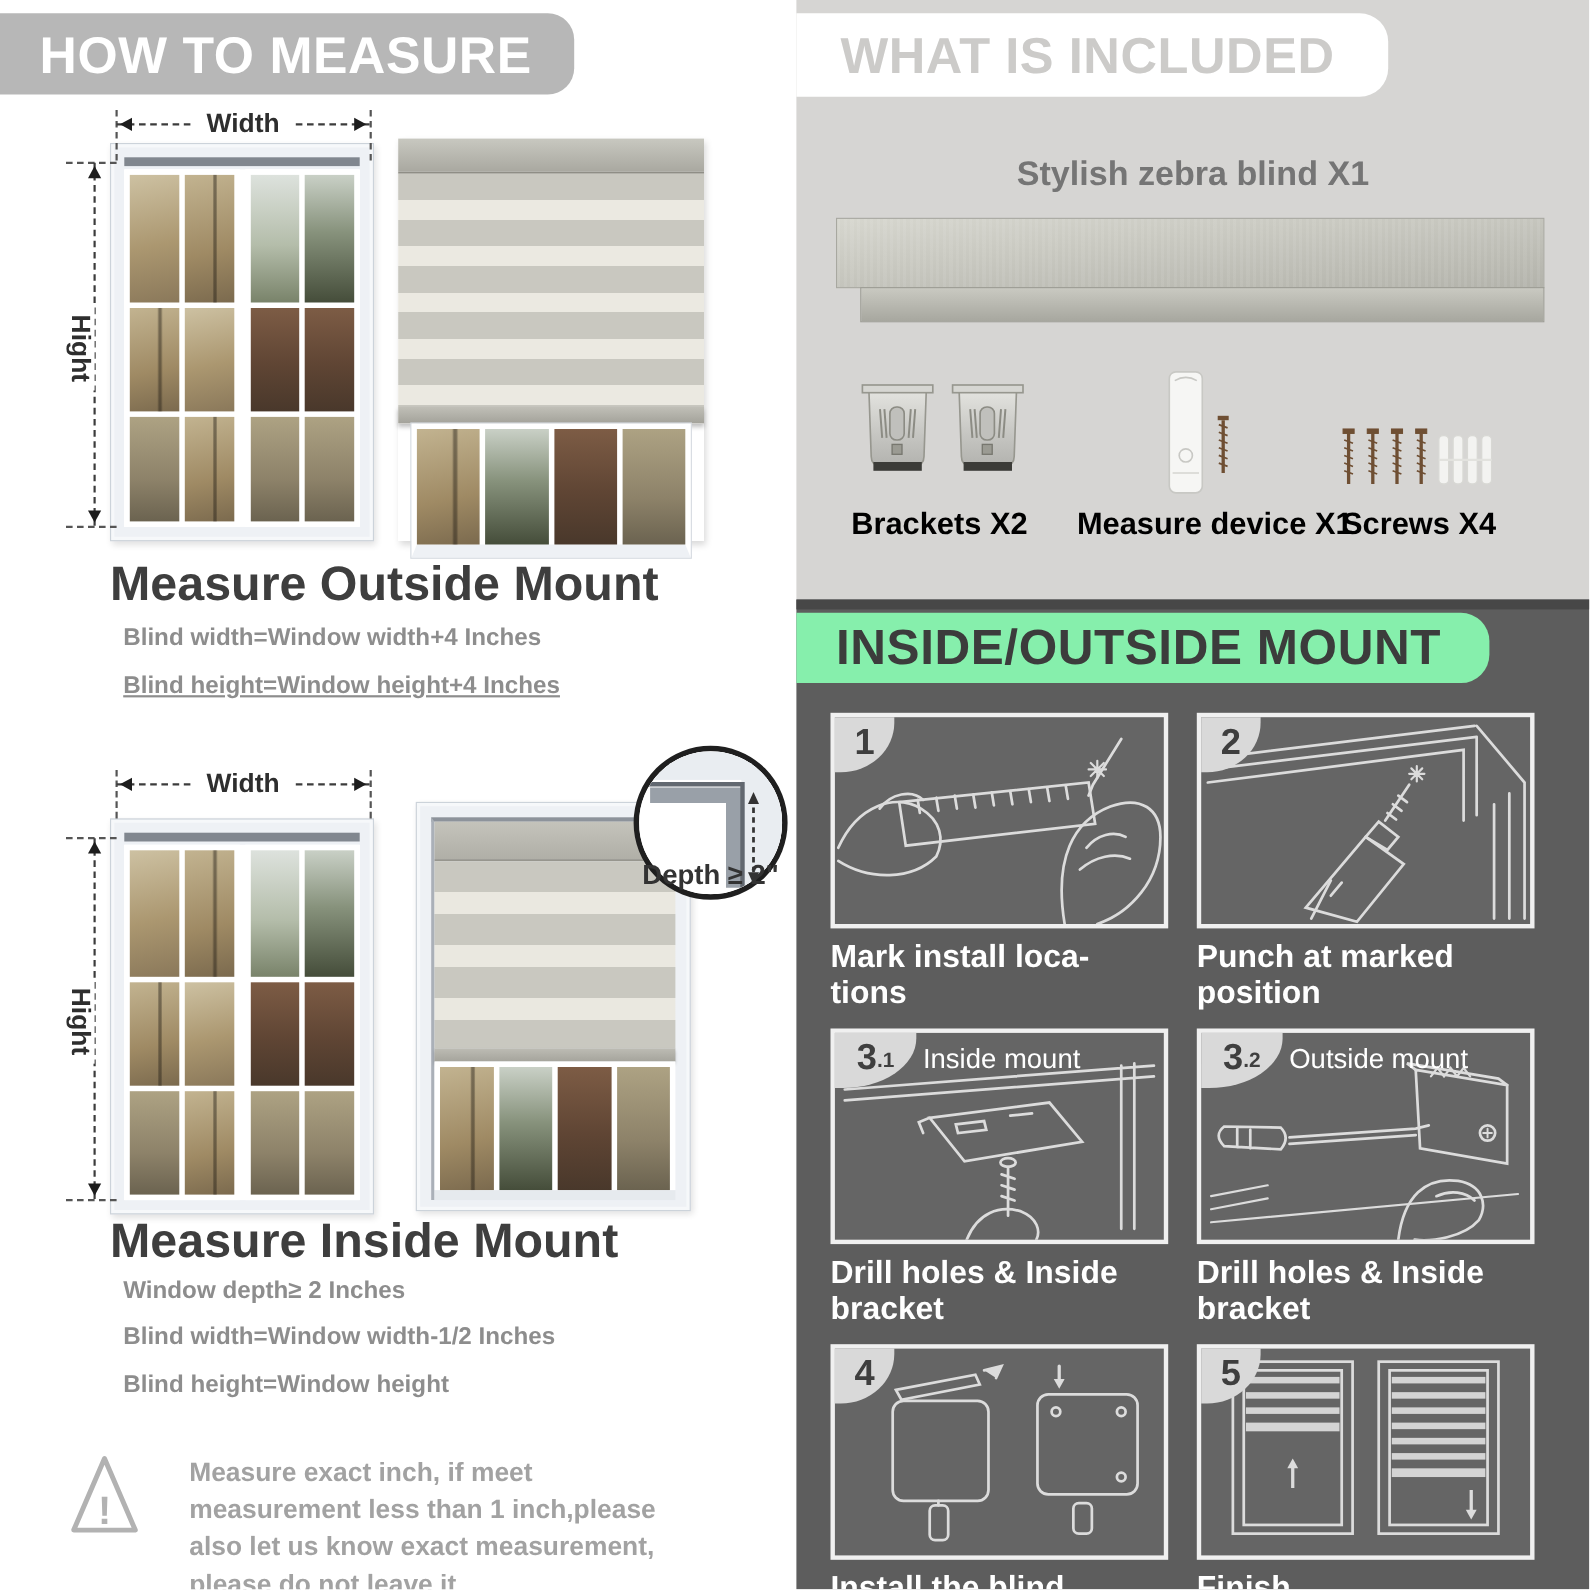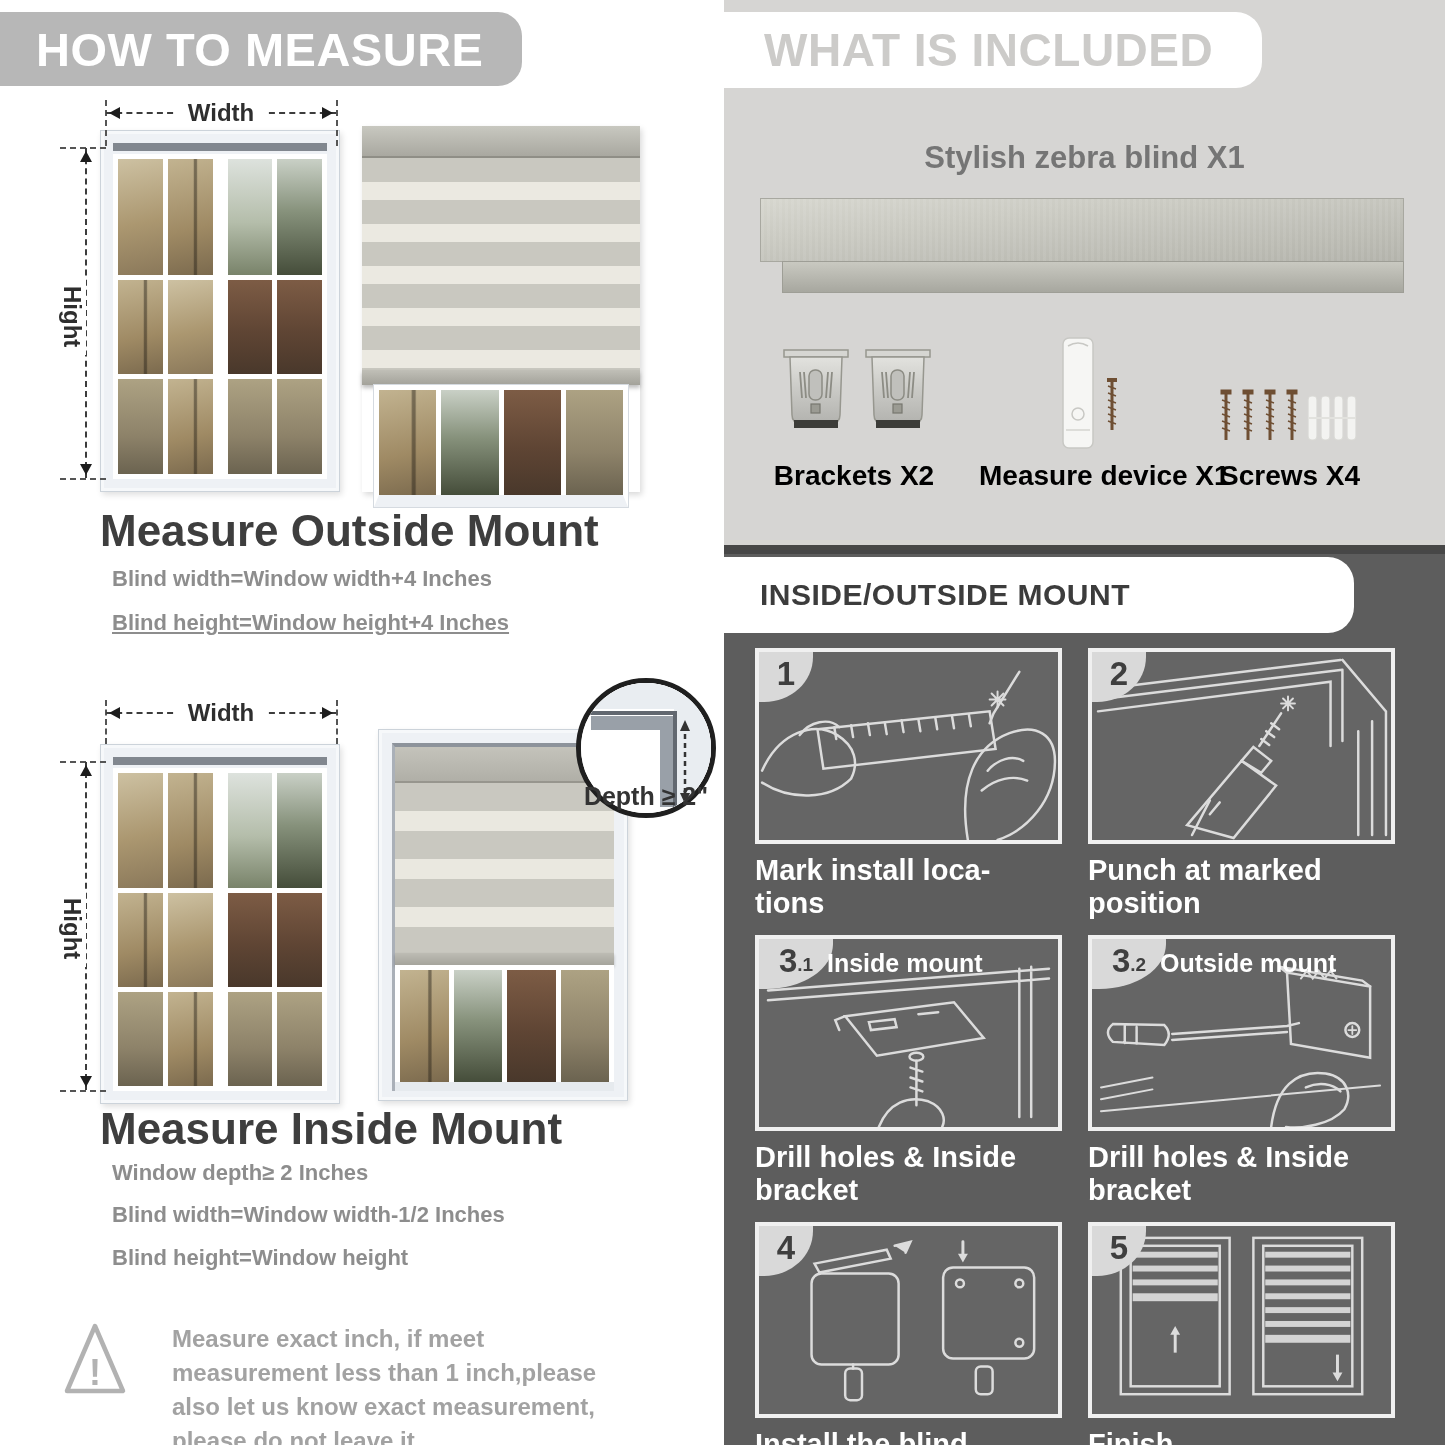--- a/index.html
+++ b/index.html
@@ -6,22 +6,22 @@
   #canvas{position:relative;width:1445px;height:1445px;background:#ffffff;overflow:hidden;
           font-family:"Liberation Sans","DejaVu Sans",sans-serif;}
   .abs{position:absolute;}
 
   
   .banner{position:absolute;display:flex;align-items:center;font-weight:bold;letter-spacing:.5px;}
   #banner-how{left:0;top:12px;width:486px;height:74px;background:#b7b7b7;border-radius:0 24px 24px 0;
               color:#ffffff;font-size:47px;padding-left:36px;}
   #banner-inc{left:0;top:12px;width:498px;height:76px;background:#ffffff;border-radius:0 26px 26px 0;
               color:#cccbc9;font-size:46px;padding-left:40px;}
-  #banner-mnt{left:0;top:12px;width:594px;height:76px;background:#ffffff;border-radius:0 26px 26px 0;
-              color:#3c3c3c;font-size:30px;padding-left:36px;}
+  #banner-mnt{left:0;top:12px;width:594px;height:64px;background:#86efac;border-radius:0 26px 26px 0;
+              color:#3c3c3c;font-size:45px;padding-left:36px;}
 
   
   .h-measure{position:absolute;left:100px;font-size:44px;font-weight:bold;color:#3e3e3e;white-space:nowrap;}
   .m-line{position:absolute;left:112px;font-size:22px;font-weight:bold;color:#8d8d8d;white-space:nowrap;}
   .warn-text{position:absolute;left:172px;top:1322px;width:458px;font-size:24px;font-weight:bold;
              color:#a2a2a2;line-height:34px;}
 
   
   .win-frame{position:absolute;background:#eef1f5;border:1px solid #ccd3da;
              box-shadow:inset 0 0 0 3px #f6f8fa, 2px 3px 6px rgba(0,0,0,.12);
@@ -103,21 +103,21 @@
   .steps{position:absolute;left:31px;top:103px;width:640px;display:grid;
          grid-template-columns:307px 307px;column-gap:26px;}
   .step{margin-bottom:15px;}
   .panel{position:relative;height:196px;background:#656565;border:4px solid #f0f0f0;box-sizing:border-box;}
   .panel svg{position:absolute;inset:0;width:100%;height:100%;}
   .badge{position:absolute;top:0;left:0;width:54px;height:50px;background:#d9d9d9;
          border-radius:0 0 90% 0;color:#3f3f3f;display:flex;justify-content:center;z-index:2;}
   .badge.wide{width:74px;}
   .badge .num{font-size:33px;font-weight:bold;line-height:44px;}
   .badge .sub{font-size:19px;font-weight:bold;line-height:52px;}
-  .inner-label{position:absolute;left:68px;top:10px;font-size:25px;font-weight:bold;color:#ffffff;z-index:2;}
+  .inner-label{position:absolute;left:80px;top:10px;font-size:25px;font-weight:normal;color:#ffffff;z-index:2;}
   .caption{margin-top:10px;font-size:29px;font-weight:bold;color:#ffffff;min-height:30px;}
 </style>
 </head>
 <body>
 
 <div id="canvas">
 
   <div class="banner" id="banner-how">
     <span>HOW TO MEASURE</span>
   </div>

